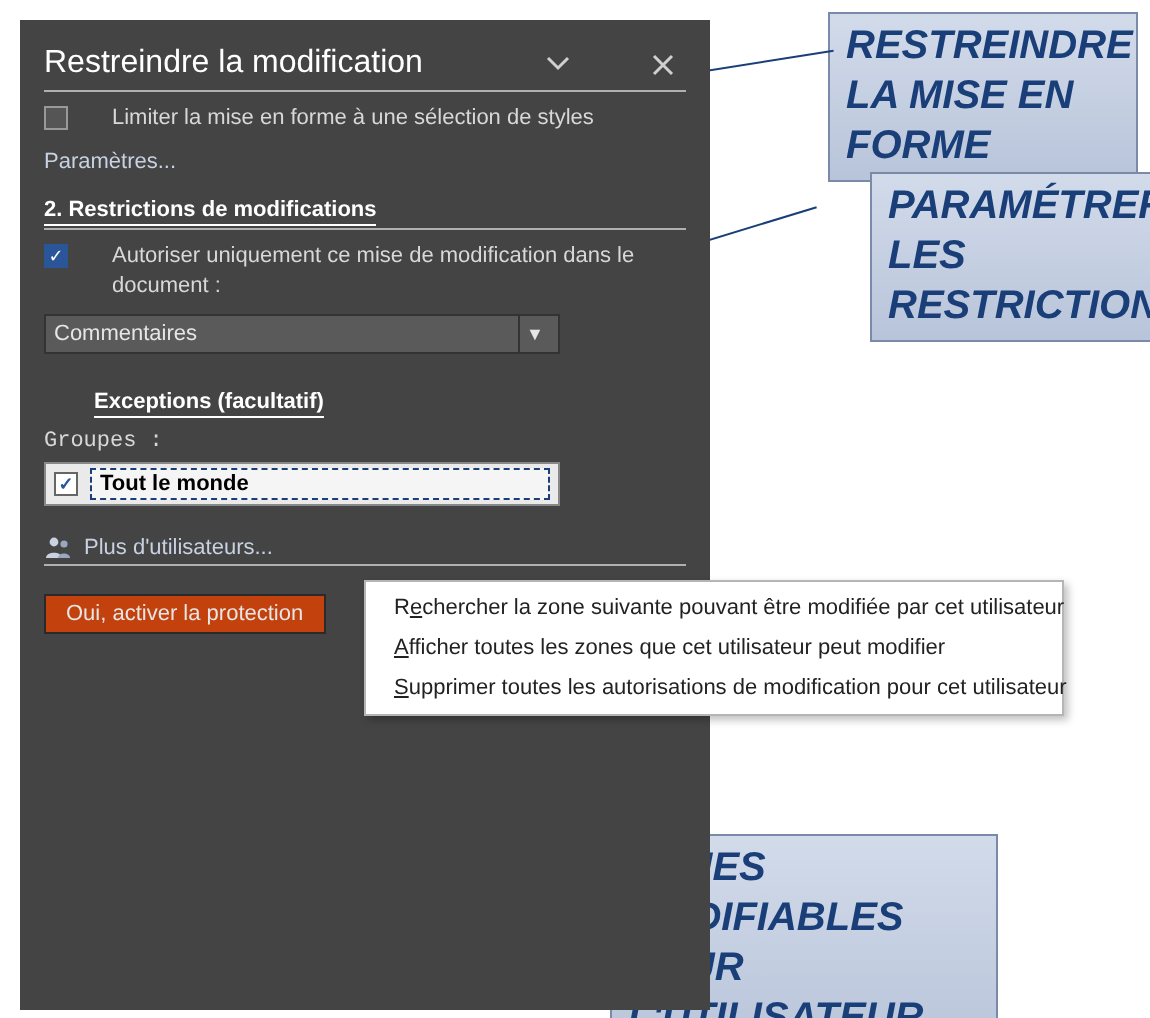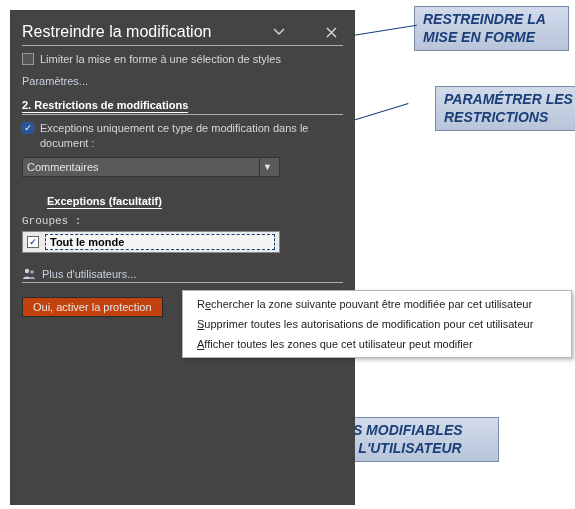--- a/index.html
+++ b/index.html
@@ -16,21 +16,21 @@
   .panel-btn svg { display: block; }
 
   .section-header {
     color: #fff; font-size: 11px; font-weight: 700;
     margin-top: 12px;
     padding-bottom: 2px;
   }
   .section-header span { border-bottom: 1px solid #fff; padding-bottom: 1px; }
   .underline-full { height:1px; background:#b0b0b0; margin-top:1px; margin-bottom:6px; }
 
-  .row { display: flex; align-items: flex-start; gap: 6px; margin-top: 4px; }
+  .row { display: flex; align-items: flex-start; gap: 22px; margin-top: 4px; }
   .checkbox {
     width: 12px; height: 12px; border: 1px solid #999; background: #555; flex: none; margin-top: 1px;
     display:flex; align-items:center; justify-content:center; font-size:9px; color:#fff;
   }
   .checkbox.checked { background:#2a5699; border-color:#2a5699; }
   .checkbox.checked2 { background:#fff; border-color:#666; color:#2a5699; font-weight:bold; }
   .row-label { color:#d8d8d8; line-height: 1.35; }
 
   .link-text { color:#c8d2e0; margin-top:8px; cursor:pointer; }
 
@@ -60,34 +60,34 @@
 
   .activate-btn {
     margin-top:8px; display:inline-block; background:#c2410c; border:1px solid #2a2a2a;
     padding:3px 10px; color:#e6e6e6; font-size:11px; cursor:pointer;
   }
 
   
   .callout {
     position:absolute; background: linear-gradient(#d2dbea, #b8c4da);
     border:1px solid #7a8aa8; padding:4px 8px; color:#1a3e78;
-    font-size:14px; font-weight:700; line-height:1.25;
+    font-size:20px; font-weight:700; line-height:1.25;
     font-style: italic;
   }
   .callout.c1 { left:414px; top:6px; width:155px; }
   .callout.c2 { left:435px; top:86px; width:160px; }
   .callout.c3 { left:305px; top:417px; width:194px; }
 
   
   .line { position:absolute; background:#1a3e78; height:1px; transform-origin: left center; }
   .dot { position:absolute; width:6px; height:6px; background:#1a3e78; border-radius:50%; }
 
   
   .context-menu {
-    position:absolute; left:182px; top:290px; width:390px;
+    position:absolute; left:182px; top:290px; width:350px;
     background:#fff; border:1px solid #b5b5b5; box-shadow:2px 2px 4px rgba(0,0,0,.25);
     padding:3px 0; font-size:11px; color:#222;
   }
   .context-item { padding:4px 14px; white-space:nowrap; cursor:pointer; }
   .mn { text-decoration: underline; }
 </style>
 </head>
 <body>
 
 <div class="callout c1">RESTREINDRE LA MISE EN FORME</div>
@@ -124,21 +124,21 @@
     <div class="checkbox"></div>
     <div class="row-label">Limiter la mise en forme à une sélection de styles</div>
   </div>
   <div class="link-text">Paramètres...</div>
 
   
   <div class="section-header"><span>2. Restrictions de modifications</span></div>
   <div class="underline-full"></div>
   <div class="row">
     <div class="checkbox checked">✓</div>
-    <div class="row-label">Exceptions uniquement ce type de modification dans le document :</div>
+    <div class="row-label">Autoriser uniquement ce mise de modification dans le document :</div>
   </div>
   <div class="dropdown">
     <span>Commentaires</span>
     <span class="arrow">▼</span>
   </div>
 
   
   <div class="subsection-title"><span>Exceptions (facultatif)</span></div>
   <div class="groups-label">Groupes :</div>
   <div class="group-box">
@@ -155,15 +155,15 @@
     <span>Plus d'utilisateurs...</span>
   </div>
 
   
   <div class="underline-full"></div>
   <div class="activate-btn">Oui, activer la protection</div>
 </div>
 
 <div class="context-menu">
   <div class="context-item"><span>R</span><span class="mn">e</span><span>chercher la zone suivante pouvant être modifiée par cet utilisateur</span></div>
+  <div class="context-item"><span></span><span class="mn">A</span><span>fficher toutes les zones que cet utilisateur peut modifier</span></div>
   <div class="context-item"><span></span><span class="mn">S</span><span>upprimer toutes les autorisations de modification pour cet utilisateur</span></div>
-  <div class="context-item"><span></span><span class="mn">A</span><span>fficher toutes les zones que cet utilisateur peut modifier</span></div>
 </div>
 
 </body></html>

